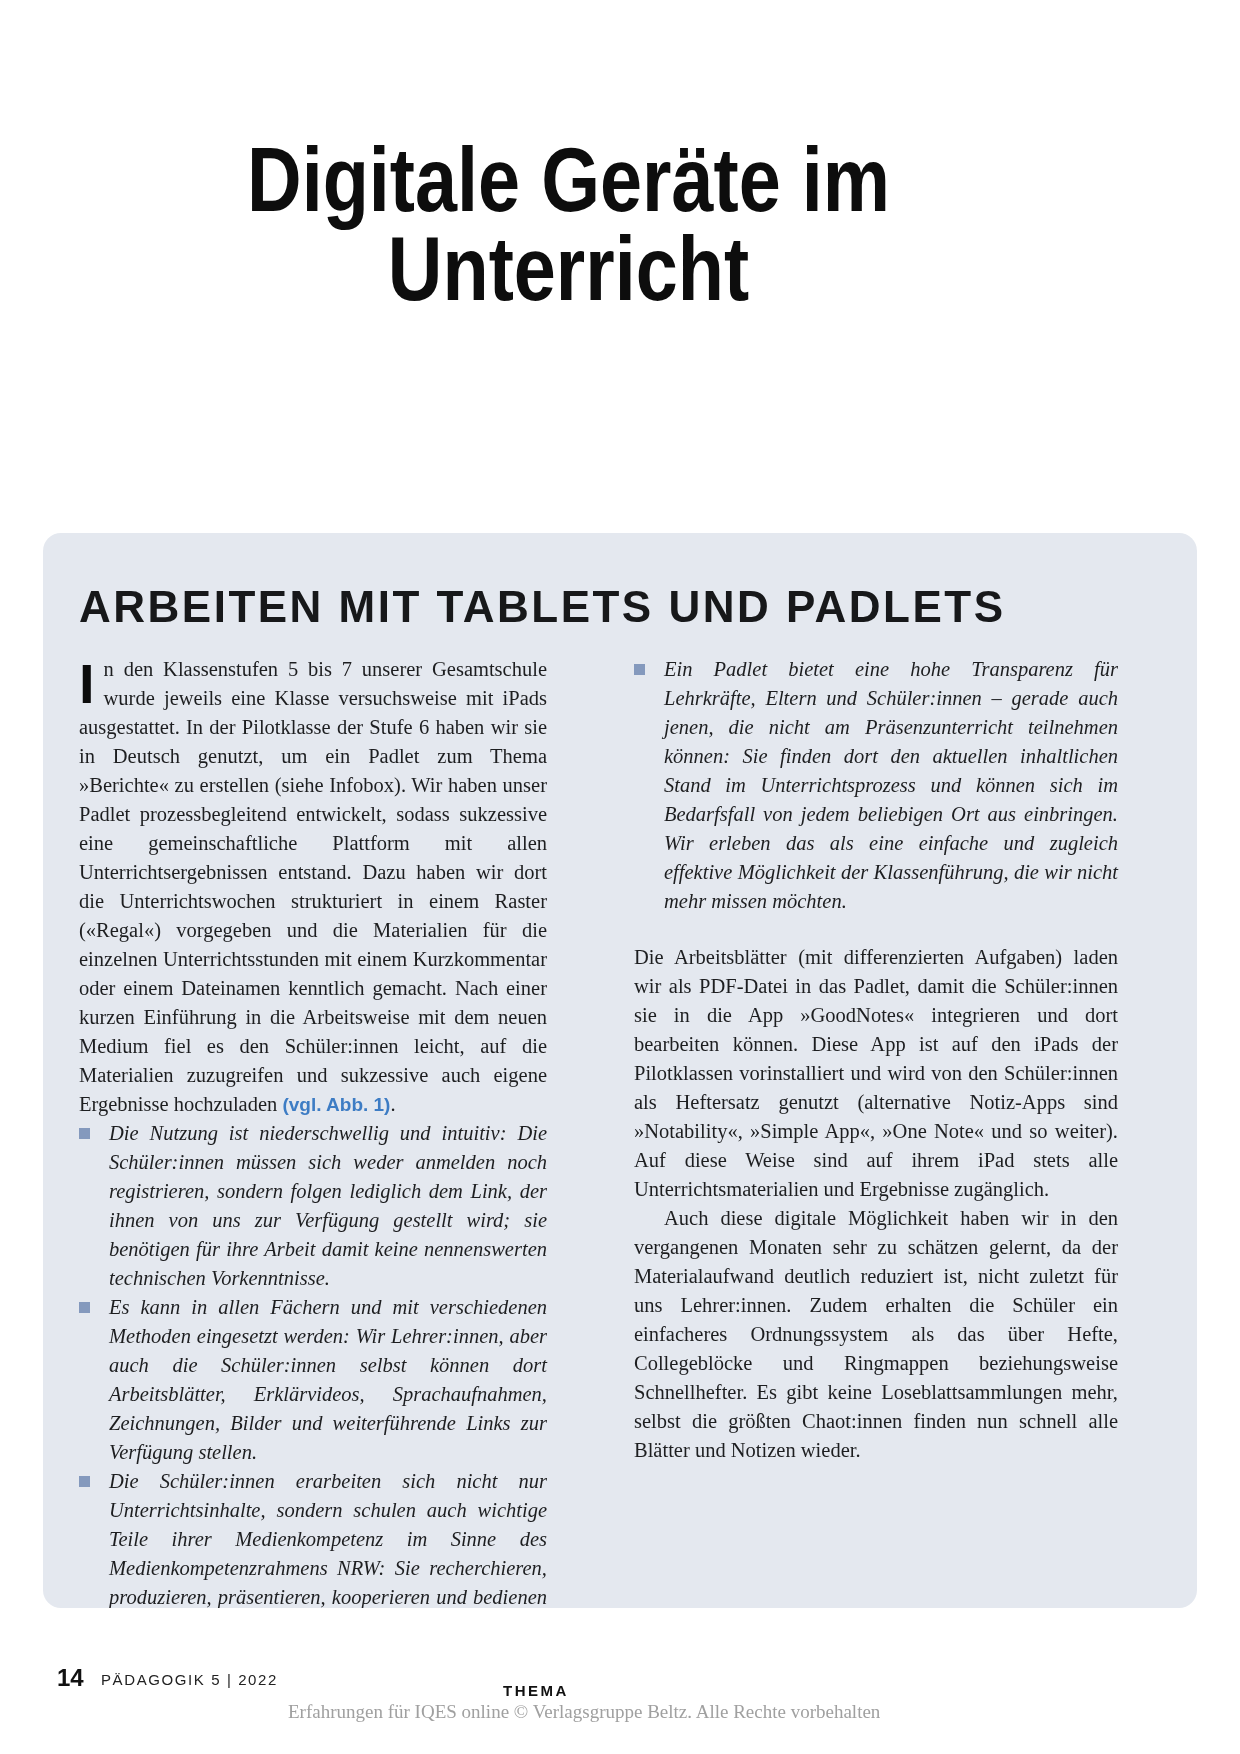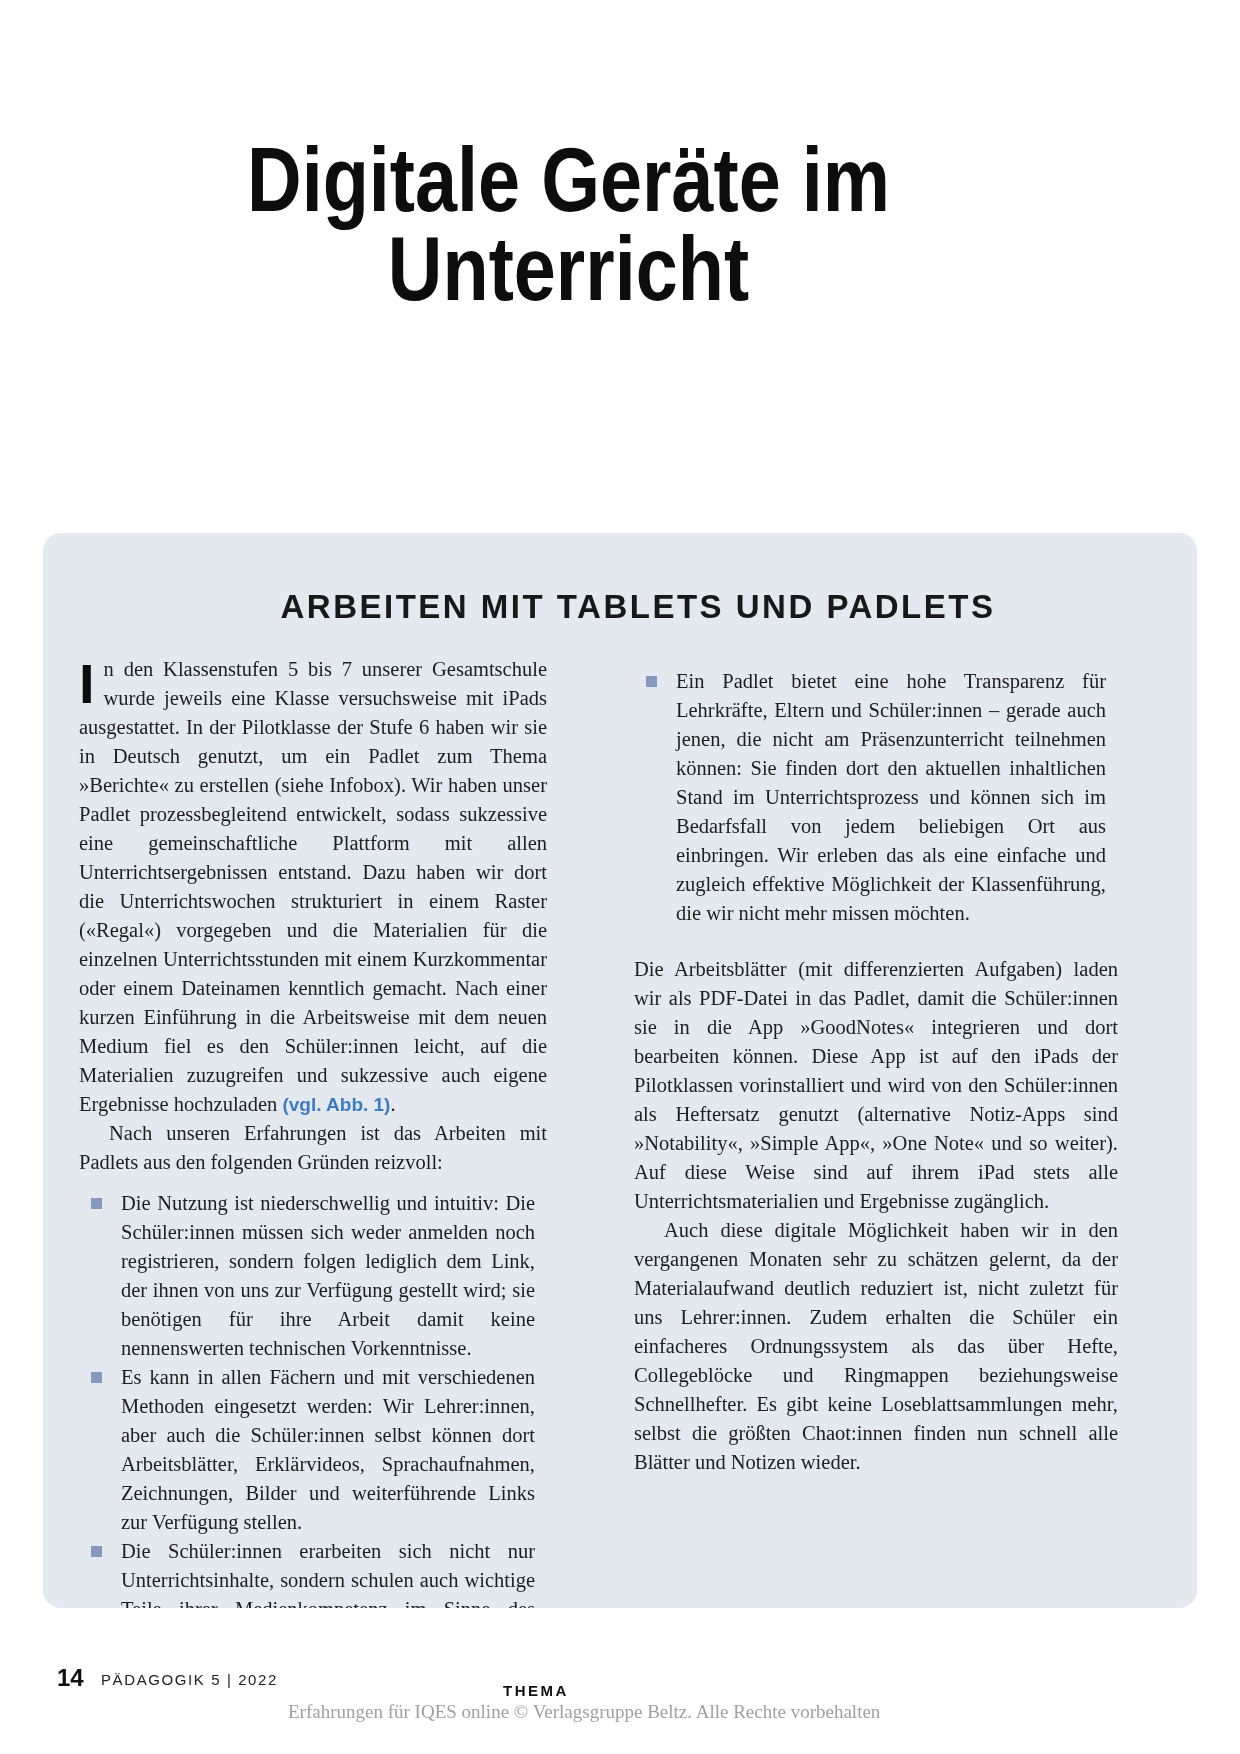--- a/index.html
+++ b/index.html
@@ -16,38 +16,38 @@
     transform:scaleX(0.84);transform-origin:50% 50%;
   }
   
   .content-box{
     position:absolute;left:43px;top:533px;width:1154px;height:1075px;
     background:#e4e8ef;border-radius:18px;box-sizing:border-box;
     padding:54px 0 0 36px;overflow:hidden;
   }
   .section-heading{
     margin:0;font-family:"Liberation Sans",sans-serif;font-weight:700;
-    font-size:33px;line-height:40px;letter-spacing:2.5px;color:#17181a;text-align:center;
+    font-size:44px;line-height:40px;letter-spacing:2.5px;color:#17181a;
   }
   .columns{display:flex;margin-top:28px;}
   .col{font-size:20.5px;line-height:29px;text-align:justify;color:#1d1e20;}
   .col.left{width:468px;margin-right:87px;}
   .col.right{width:484px;}
   .col p{margin:0;}
   .indent{text-indent:30px;}
   .gap-before{margin-top:27px !important;}
   .dropcap{
     float:left;font-family:"Liberation Sans",sans-serif;font-weight:700;
     font-size:56px;line-height:52px;margin:3px 9px 0 0;color:#0c0c0c;
   }
   .ref-link{
     font-family:"Liberation Sans",sans-serif;font-weight:700;
     font-size:19px;color:#3d7cc4;text-decoration:none;cursor:pointer;
   }
-  ul.bullets{list-style:none;margin:12px;padding:0;}
+  ul.bullets{list-style:none;margin:0;padding:0;font-style:italic;}
   ul.bullets li{position:relative;padding-left:30px;margin:0;}
   ul.bullets li::before{
     content:"";position:absolute;left:0;top:9px;width:11px;height:11px;
     background:#8499bd;
   }
   .cont{padding-left:30px;}
   
   .pagenum{
     position:absolute;left:57px;top:1664px;
     font-family:"Liberation Sans",sans-serif;font-weight:700;font-size:24px;color:#111;
@@ -71,21 +71,20 @@
 
 <h1 class="title"><span>Digitale Geräte im</span><br><span>Unterricht</span></h1>
 
 <section class="content-box">
   <h2 class="section-heading">ARBEITEN MIT TABLETS UND PADLETS</h2>
 
   <div class="columns">
 
     <div class="col left">
       <p><span class="dropcap">I</span><span>n den Klassenstufen 5 bis 7 unserer Gesamtschule wurde jeweils eine Klasse versuchsweise mit iPads ausgestattet. In der Pilotklasse der Stufe 6 haben wir sie in Deutsch genutzt, um ein Padlet zum Thema »Berichte« zu erstellen (siehe Infobox). Wir haben unser Padlet prozessbegleitend entwickelt, sodass sukzessive eine gemeinschaftliche Plattform mit allen Unterrichtsergebnissen entstand. Dazu haben wir dort die Unterrichtswochen strukturiert in einem Raster («Regal«) vorgegeben und die Materialien für die einzelnen Unterrichtsstunden mit einem Kurzkommentar oder einem Dateinamen kenntlich gemacht. Nach einer kurzen Einführung in die Arbeitsweise mit dem neuen Medium fiel es den Schüler:innen leicht, auf die Materialien zuzugreifen und sukzessive auch eigene Ergebnisse hochzuladen </span><a class="ref-link">(vgl. Abb. 1)</a><span>.</span></p>
-      <p class="indent">Nach unseren Erfahrungen ist das Arbeiten mit Padlets aus den folgenden Gründen reizvoll:</p>
       <ul class="bullets">
         <li>Die Nutzung ist niederschwellig und intuitiv: Die Schüler:innen müssen sich weder anmelden noch registrieren, sondern folgen lediglich dem Link, der ihnen von uns zur Verfügung gestellt wird; sie benötigen für ihre Arbeit damit keine nennenswerten technischen Vorkenntnisse.</li>
         <li>Es kann in allen Fächern und mit verschiedenen Methoden eingesetzt werden: Wir Lehrer:innen, aber auch die Schüler:innen selbst können dort Arbeitsblätter, Erklärvideos, Sprachaufnahmen, Zeichnungen, Bilder und weiterführende Links zur Verfügung stellen.</li>
         <li>Die Schüler:innen erarbeiten sich nicht nur Unterrichtsinhalte, sondern schulen auch wichtige Teile ihrer Medienkompetenz im Sinne des Medienkompetenzrahmens NRW: Sie recherchieren, produzieren, präsentieren, kooperieren und bedienen das virtuelle Medium.</li>
 
       </ul>
     </div>
 
     <div class="col right">
       <ul class="bullets">

